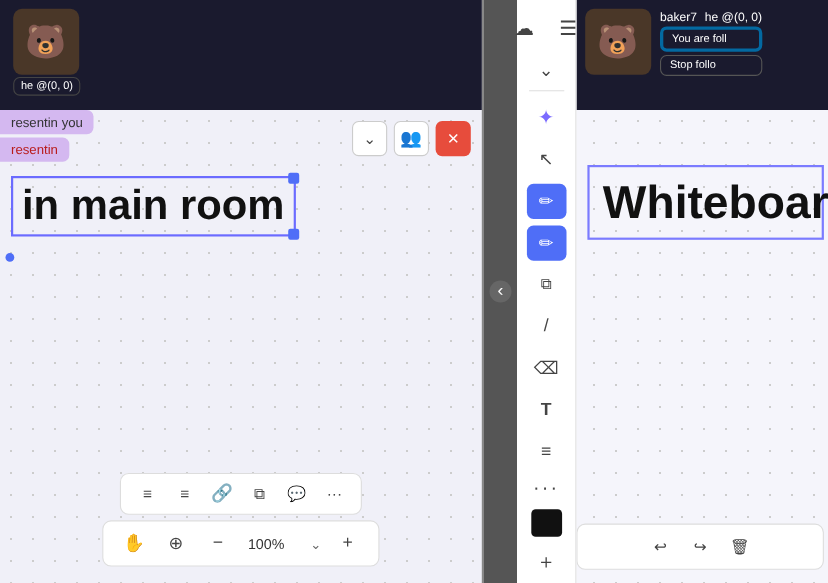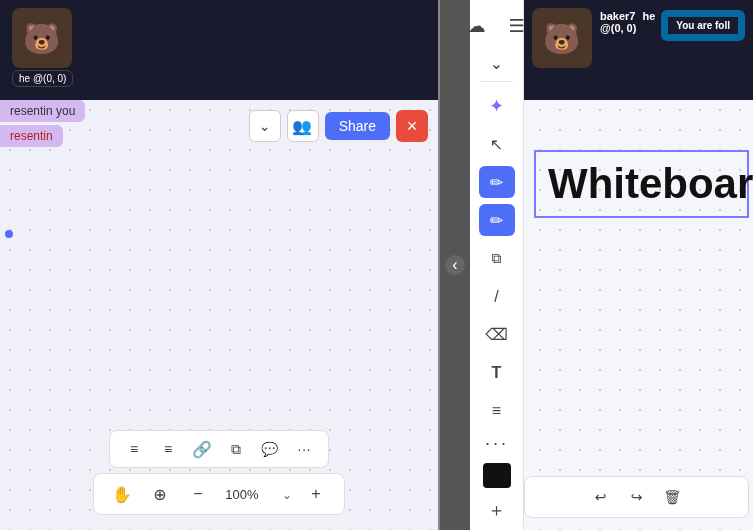--- a/index.html
+++ b/index.html
@@ -334,33 +334,32 @@
       overflow: hidden;
       display: flex;
       align-items: center;
       justify-content: center;
       font-size: 30px;
       flex-shrink: 0;
     }
 
     .right-header-info {
       display: flex;
-      flex-direction: row;
-      font-weight: bold;
+      flex-direction: column;
     }
 
     .right-avatar-label {
       color: white;
       font-size: 11px;
       margin-top: 2px;
     }
 
     .notification-right {
       background: #1a1a2e;
-      border: 7px solid #0369a1;
+      border: 3px solid #0369a1;
       border-radius: 6px;
       padding: 3px 8px;
       color: white;
       font-size: 10px;
       white-space: nowrap;
       margin-top: 2px;
     }
 
     .notification-right2 {
       background: #1a1a2e;
@@ -467,26 +466,30 @@
     <span>resentin</span>
   </div>
 
   <div class="toolbar-top">
     <div class="toolbar-btn">
       <span>⌄</span>
     </div>
     <div class="toolbar-btn">
       <span style="font-size:16px;">👥</span>
     </div>
-    <button class="share-btn">Share</button>
     <button class="close-btn">
       <span>×</span>
     </button>
   </div>
 
+  <div class="text-block">
+    <div class="text-block-content">in main room</div>
+    <div class="resize-handle"></div>
+    <div class="resize-handle-top-right"></div>
+  </div>
 
   <div class="dot-indicator"></div>
 
   <div class="bottom-edit-bar">
     <div class="edit-bar">
       <div class="edit-bar-btn">
         <span>≡</span>
       </div>
       <div class="edit-bar-btn">
         <span>≡</span>
@@ -578,20 +581,21 @@
   <div class="right-header">
     <div class="right-avatar">
       <span>🐻</span>
     </div>
     <div class="right-header-info">
       <div class="right-avatar-label">
         <span>baker7</span>
         <span style="margin-left:4px;">he @(0, 0)</span>
       </div>
       <div class="notification-right">You are foll</div>
+      <div class="notification-right2">Stop follo</div>
     </div>
   </div>
 
   <div class="whiteboard-text-block">
     <div class="whiteboard-text">Whiteboard</div>
   </div>
 
   <div class="right-bottom-toolbar">
     <div class="right-bottom-btn">
       <span>↩</span>

